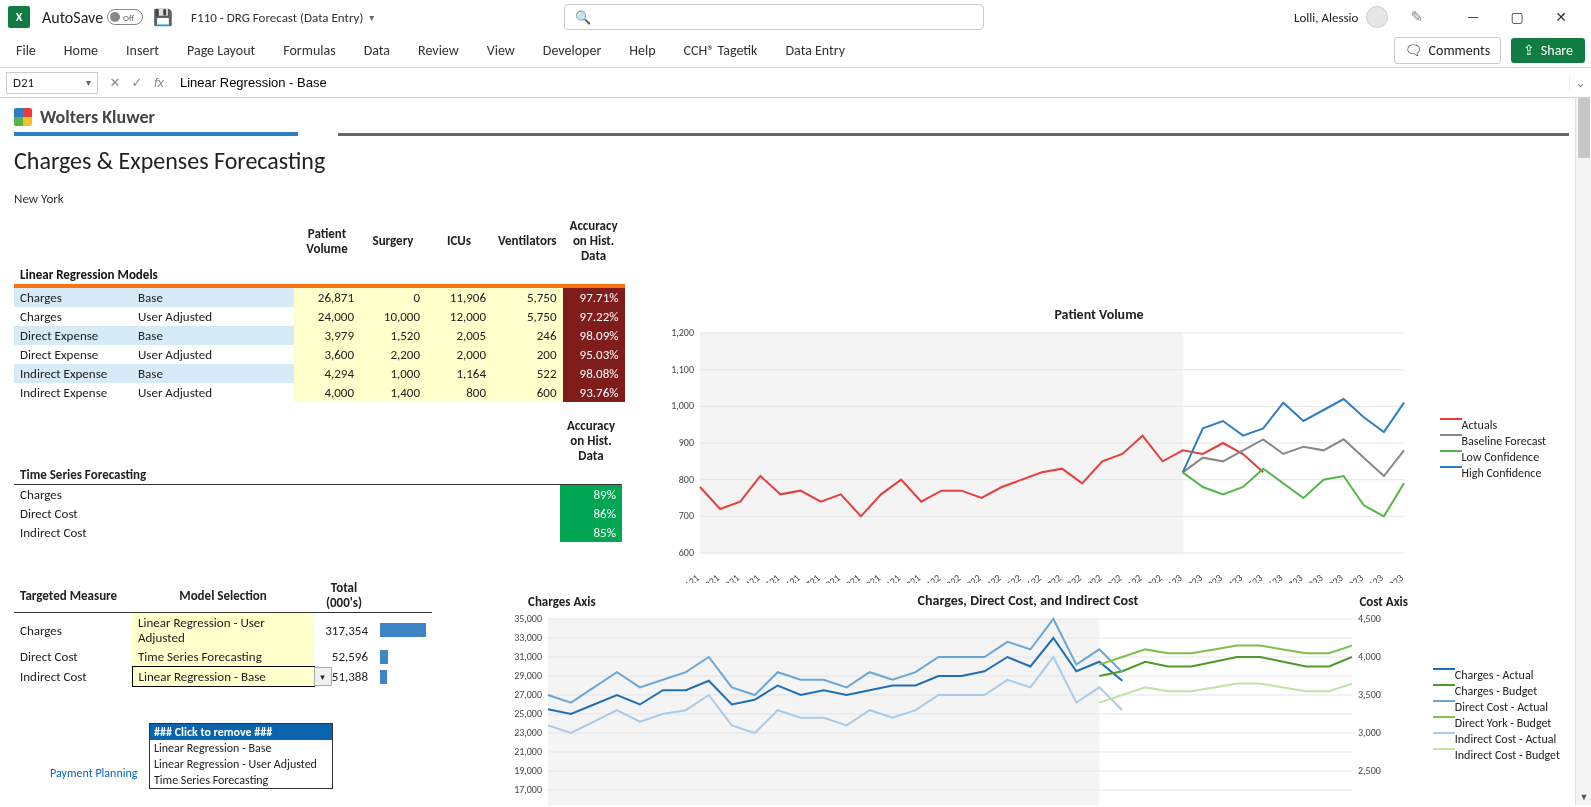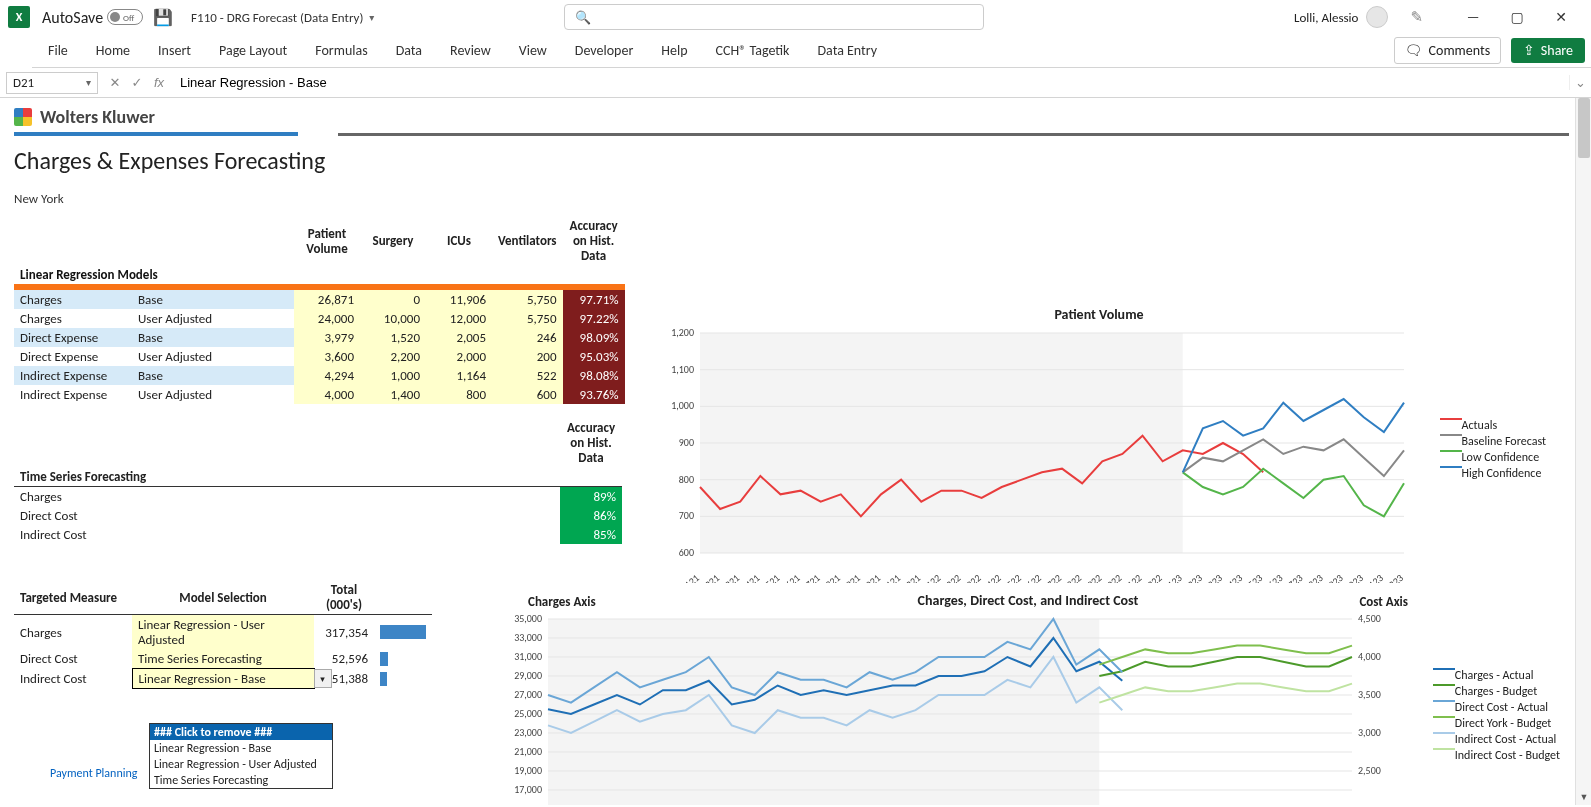--- a/index.html
+++ b/index.html
@@ -17,21 +17,21 @@
 .titlebar .search-wrap { margin-left: 190px; display:flex; align-items:center; border:1px solid #ccc; border-radius:4px; height:26px; width:420px; padding:0 10px; }
 .titlebar .search-wrap .sicon { color:#777; margin-right:8px; }
 .titlebar .search-wrap input { border:none; outline:none; font-size:13px; width:100%; color:#555;}
 .titlebar .spacer { flex: 1; }
 .titlebar .user-name { font-size: 13px; margin-right:8px; }
 .titlebar .avatar { width: 22px; height: 22px; border-radius: 50%; background: #e6e6e6; border:1px solid #ccc; margin-right:22px; }
 .titlebar .pen-icon { color:#888; margin-right:28px; font-size:15px;}
 .titlebar .win-btn { width:44px; height:30px; display:flex; align-items:center; justify-content:center; color:#333; font-size:14px; }
 
 
-.ribbon { display:flex; align-items:center; height:34px; border-bottom:1px solid #d4d4d4; padding:0 6px;margin-left:32px; }
+.ribbon { display:flex; align-items:center; height:34px; border-bottom:1px solid #d4d4d4; padding:0 6px; }
 .ribbon .tab { padding: 0 14px; font-size:14px; color:#333; height:100%; display:flex; align-items:center; }
 .ribbon .tab:first-child { padding-left:10px; }
 .ribbon .rspacer { flex:1; }
 .ribbon .comments-btn { border:1px solid #ccc; border-radius:3px; padding:4px 10px; display:flex; align-items:center; gap:6px; margin-right:10px; font-size:14px;}
 .ribbon .share-btn { background:#107c41; color:#fff; border-radius:3px; padding:4px 12px; display:flex; align-items:center; gap:6px; font-size:14px;}
 
 
 .formula-bar { display:flex; align-items:center; height:30px; border-bottom:1px solid #d4d4d4; }
 .formula-bar .namebox { border:1px solid #ccc; width:92px; height:22px; margin:0 6px; display:flex; align-items:center; padding:0 6px; font-size:13px; }
 .formula-bar .namebox .dd { color:#666; font-size:10px; margin-left:auto;}
@@ -53,21 +53,21 @@
 .hdr-accent { display:flex; margin:4px 0 10px;}
 .hdr-accent .blue { height:4px; background:#2f7ec2; width:284px;}
 .hdr-accent .grey { height:3px; background:#666; flex:1; margin-left:40px; align-self:flex-end;}
 
 h1.page-title { font-size:24px; font-weight:500; color:#222; margin-bottom:14px; }
 .subloc { font-size:13px; color:#333; margin-top:16px; margin-bottom:10px; }
 
 
 .grid { border-collapse:collapse; font-size:13px; }
 .grid th, .grid td { padding:2px 6px; height:19px; }
-.grid .sec-hdr td { border-bottom:6px solid #f97316; font-weight:bold; color:#111; }
+.grid .sec-hdr td { border-bottom:4px solid #f97316; font-weight:bold; color:#111; }
 .colh { font-weight:bold; text-align:center; }
 .grid td.cat { width:118px; }
 .grid td.scen { width:162px; }
 .grid td.num { text-align:right; width:66px; background:#ffffcc; }
 .grid td.acc { text-align:right; width:62px; background:#7f1d1d; color:#fff; }
 .grid tr.row-blue td.cat, .grid tr.row-blue td.scen { background:#d6eaf8; }
 
 
 .ts-grid { border-collapse:collapse; font-size:13px; margin-top:14px;}
 .ts-grid td { padding:2px 6px; height:19px;}

